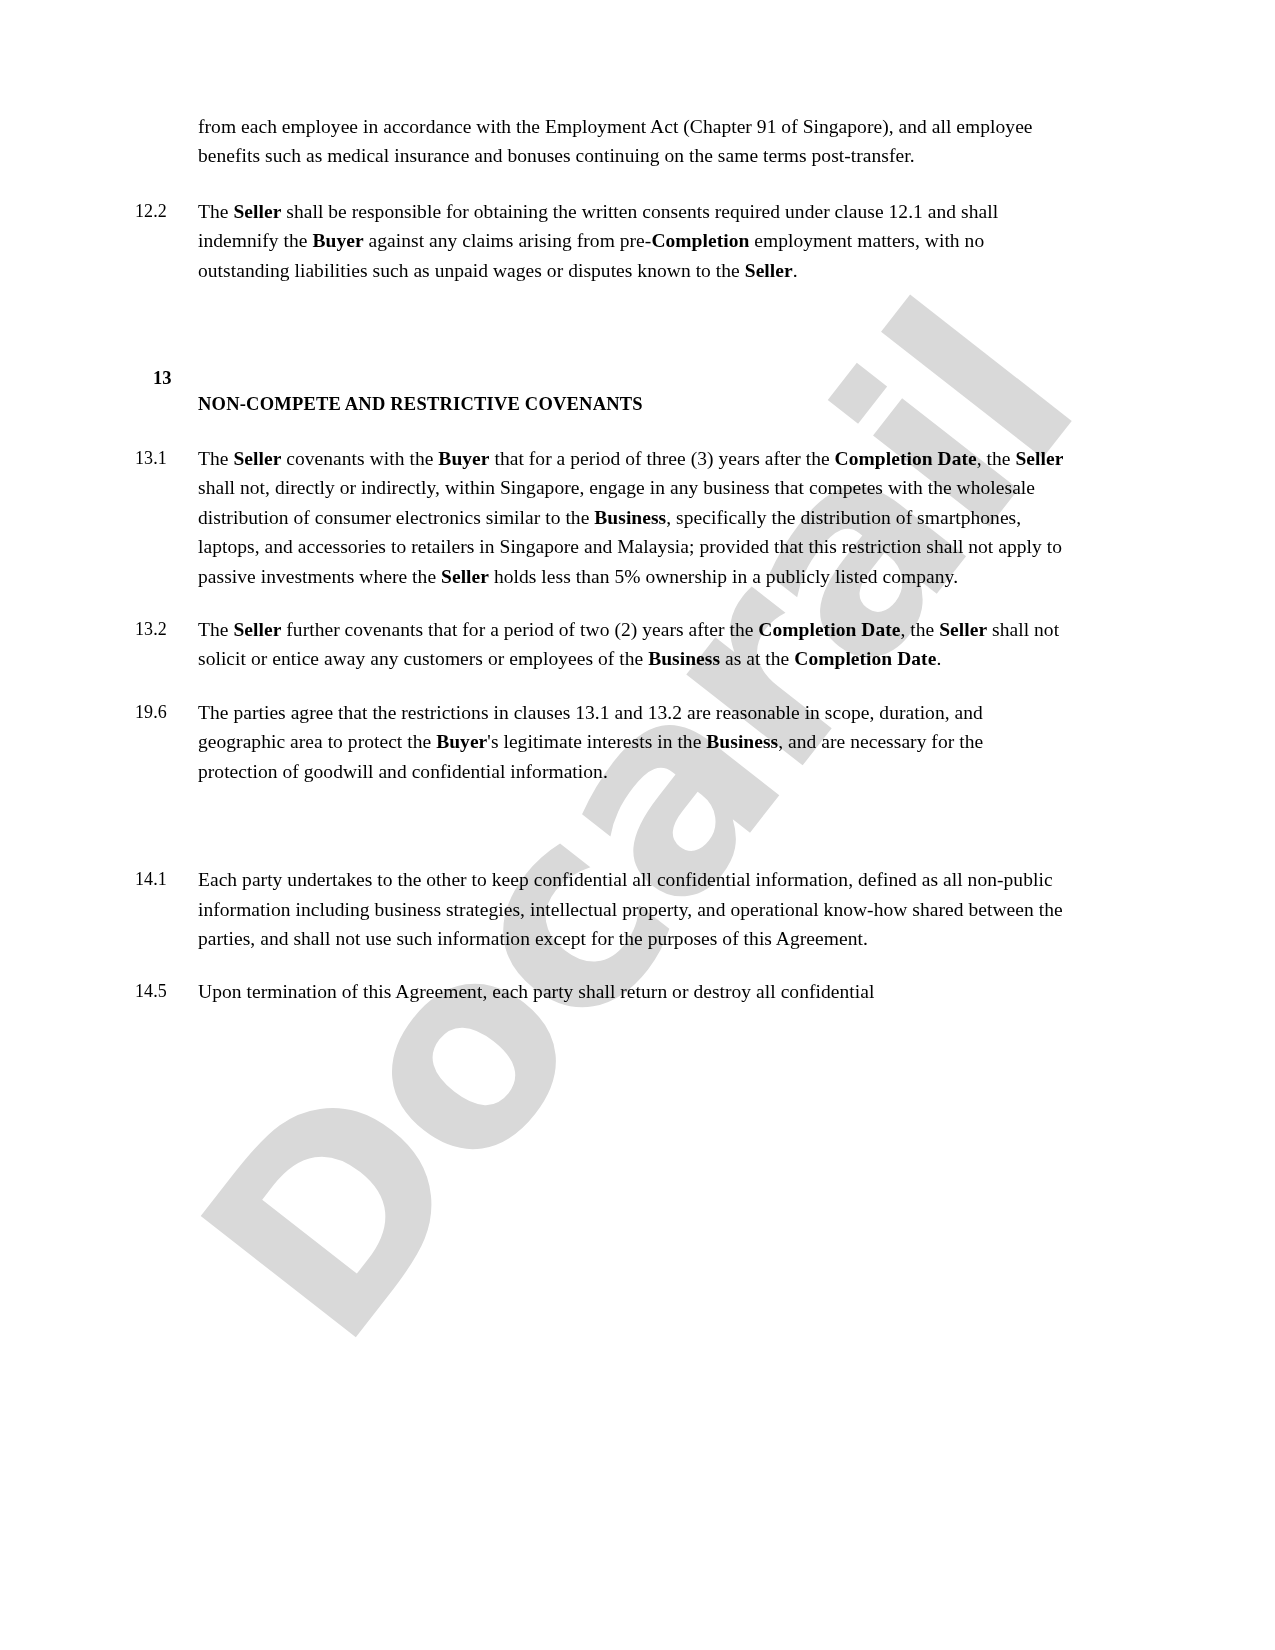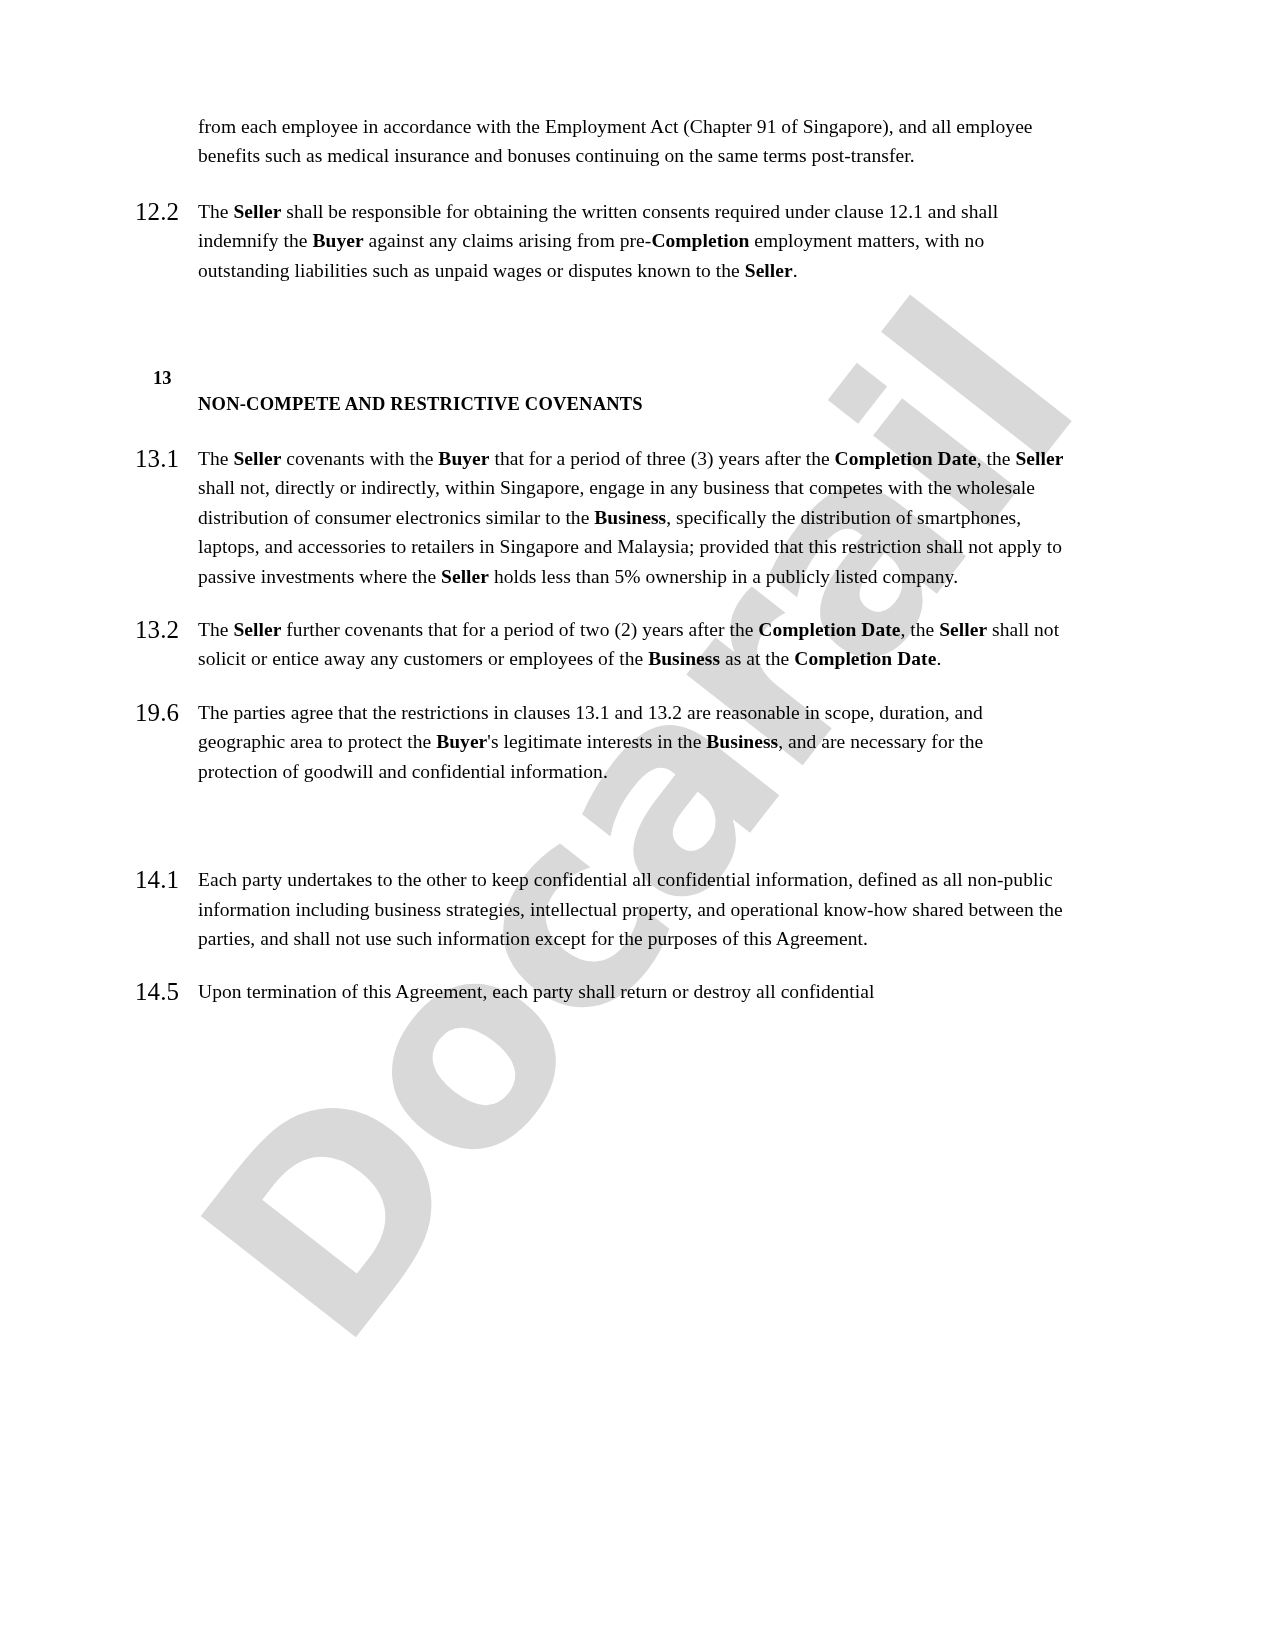--- a/index.html
+++ b/index.html
@@ -53,21 +53,21 @@
     box-sizing: border-box;
   }
   .clause {
     display: flex;
     align-items: flex-start;
     margin: 0 16px 24px 0;
   }
   .clause-num {
     width: 63px;
     flex: 0 0 63px;
-    font-size: 25px;
+    font-size: 18px;
     line-height: 29.4px;
     letter-spacing: 0.1px;
   }
   .clause-body {
     flex: 1 1 auto;
     font-size: 19.5px;
     line-height: 29.4px;
     text-align: left;
     letter-spacing: 0.05px;
   }

